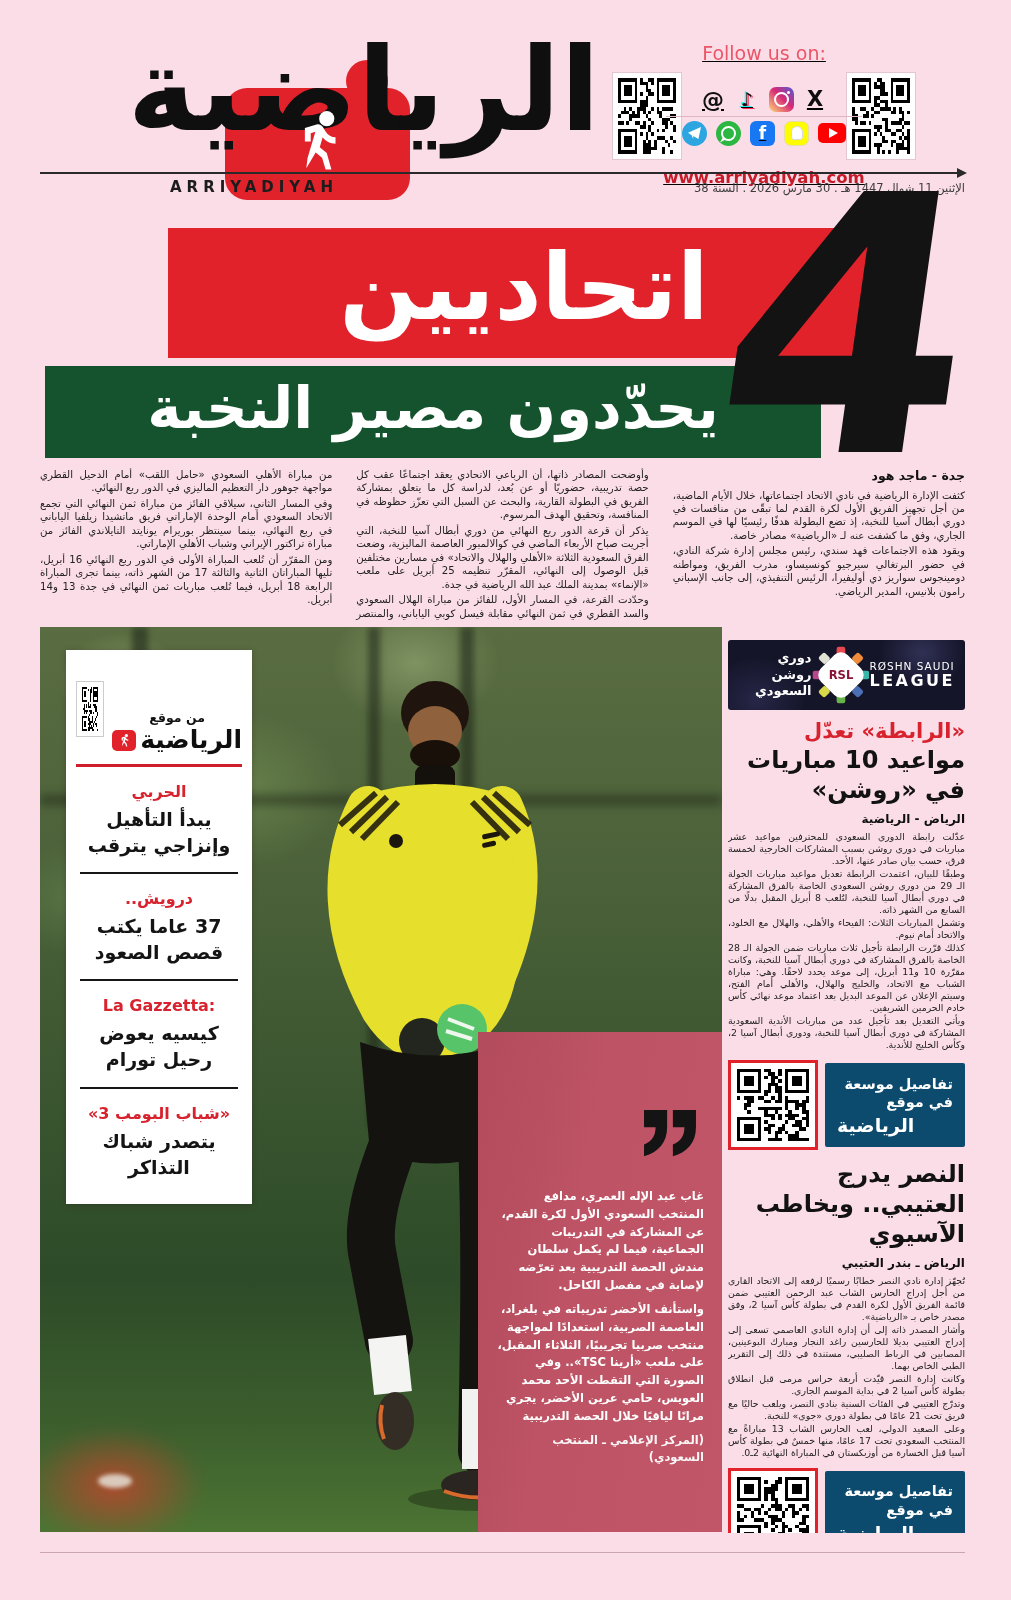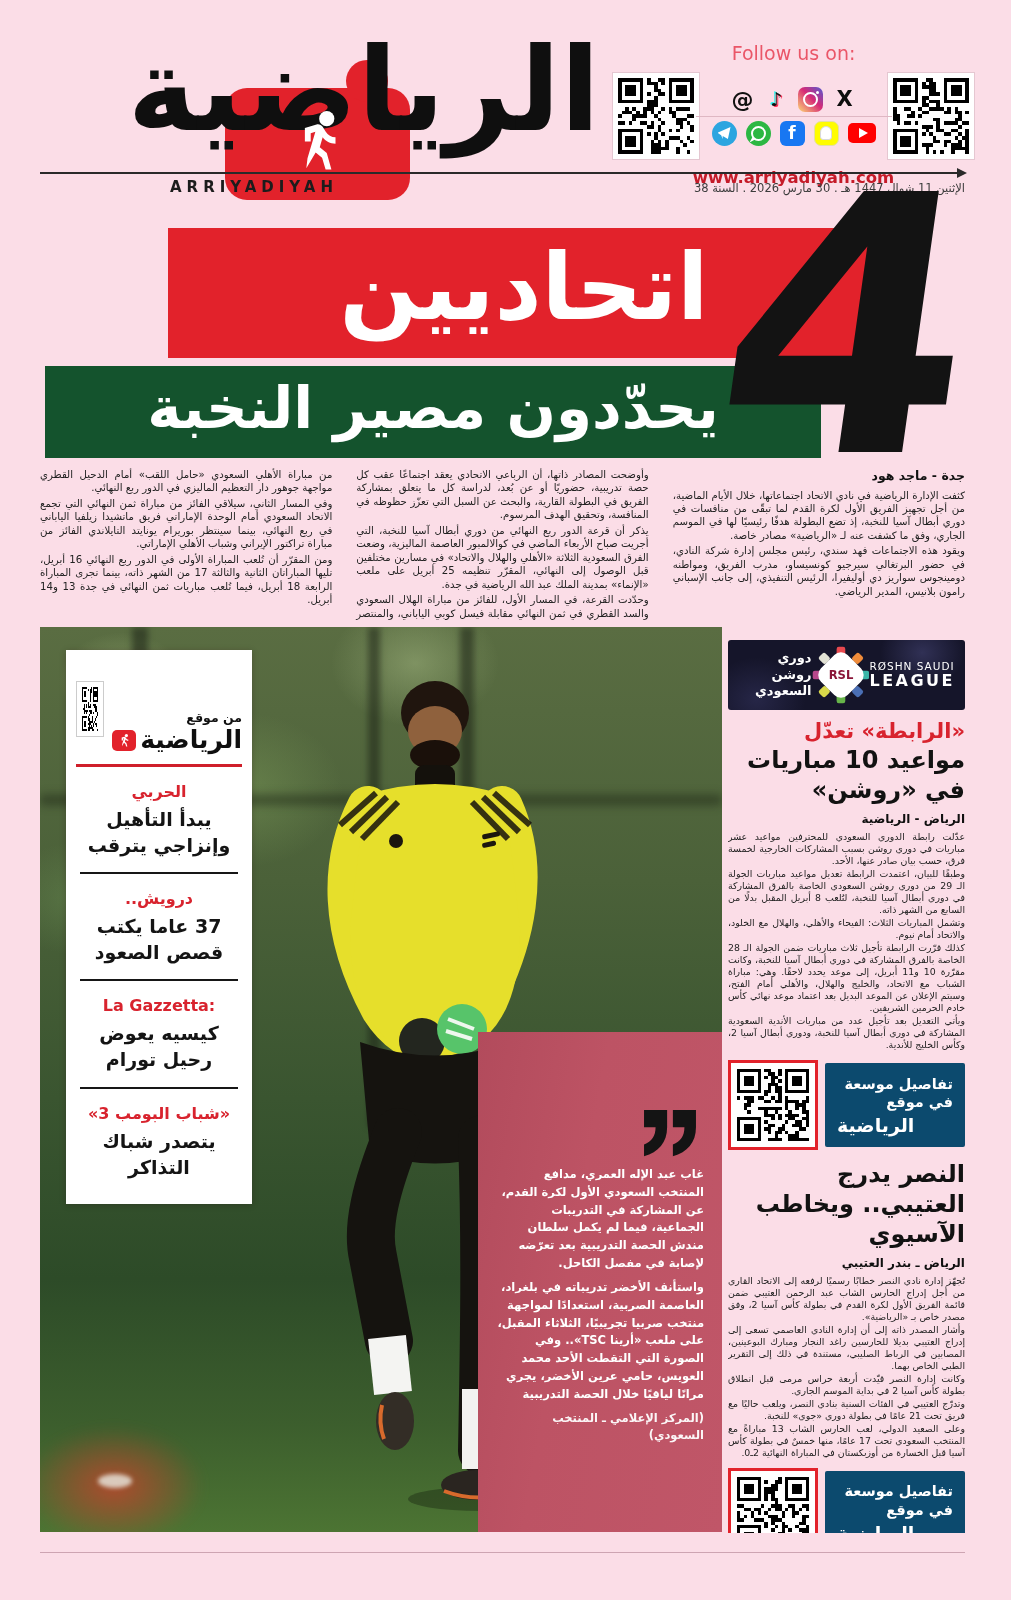--- a/index.html
+++ b/index.html
@@ -11,21 +11,21 @@
   .logo-box{position:absolute;left:185px;top:62px;width:185px;height:112px;background:#e2222b;border-radius:22px;display:flex;align-items:center;justify-content:center;}
   .logo-box::after{content:'';position:absolute;top:-28px;right:22px;width:42px;height:42px;background:#e2222b;border-radius:50%;}
   .logo-ar{position:relative;z-index:2;font-size:116px;line-height:1.1;font-weight:bold;color:#0f0f0f;white-space:nowrap;}
   .logo-latin{position:absolute;left:130px;top:152px;z-index:3;direction:ltr;font-size:15px;font-weight:bold;letter-spacing:5px;color:#1c1c1c;}
   .runner{position:relative;z-index:3;}
 
   .rule{position:absolute;left:40px;top:172px;width:925px;height:2px;background:#2a2a2a;}
   .rule-arrow{position:absolute;right:-2px;top:-4px;width:0;height:0;border-left:10px solid #2a2a2a;border-top:5px solid transparent;border-bottom:5px solid transparent;}
   .dateline{position:absolute;right:46px;top:181px;font-size:11.5px;color:#3c3c3c;}
 
-  .follow-wrap{position:absolute;left:612px;top:42px;width:363px;}
+  .follow-wrap{position:absolute;left:612px;top:42px;width:304px;text-decoration:underline;}
   .follow-label{text-align:center;direction:ltr;font-size:19px;color:#ea5668;margin-bottom:8px;}
   .follow-row{display:flex;align-items:center;justify-content:space-between;direction:ltr;}
   .qr{width:88px;height:88px;background:#fff;padding:5px;box-sizing:border-box;border:1px solid #e5c7d1;}
   .qr svg{display:block;width:100%;height:100%;}
   .qr-small{width:56px;height:56px;border:1px solid #ccc;}
   .social-grid{position:relative;width:164px;display:flex;flex-direction:column;gap:9px;}
   .social-grid::before{content:'';position:absolute;left:-16px;right:-16px;top:50%;height:1px;background:#dfb7c3;}
   .srow{display:flex;justify-content:center;align-items:center;gap:9px;direction:ltr;position:relative;z-index:1;}
   .ic{width:25px;height:25px;display:flex;align-items:center;justify-content:center;font-weight:bold;box-sizing:border-box;}
   .ic-threads{font-size:22px;color:#111;}
@@ -68,28 +68,28 @@
   .post1{left:92px;width:16px;height:520px;}
   .post2{left:328px;width:12px;height:500px;}
   .post3{left:420px;width:14px;height:430px;}
   .rail{position:absolute;left:0;top:168px;width:100%;height:10px;background:rgba(18,24,13,.45);filter:blur(5px);}
   .blob-red{position:absolute;left:-16px;bottom:-14px;width:180px;height:120px;background:radial-gradient(closest-side,#c2452d,rgba(194,69,45,0));filter:blur(7px);opacity:.85;}
   .marker{position:absolute;left:58px;bottom:44px;width:34px;height:14px;background:#e9e9e0;border-radius:50%;filter:blur(2px);opacity:.8;}
   .figure{position:absolute;left:150px;top:0;}
 
   .photo-panel{position:absolute;right:0;top:405px;width:244px;height:500px;background:linear-gradient(100deg,#b24b5c 0%,#bd5364 40%,#c05668 100%);}
   .quote{margin:78px 18px 0 0;text-align:right;}
-  .caption{margin-top:2px;padding:0 18px;color:#fff;font-size:11.5px;line-height:1.55;text-align:right;font-weight:bold;}
+  .caption{margin-top:24px;padding:0 18px;color:#fff;font-size:11.5px;line-height:1.55;text-align:right;font-weight:bold;}
   .caption p{margin:0 0 6px 0;}
   .caption .credit{font-weight:bold;opacity:.95;}
 
   
   .card{position:absolute;left:66px;top:650px;width:186px;background:#fff;box-shadow:0 1px 6px rgba(40,10,20,.25);z-index:6;padding-bottom:10px;}
   .card-head{display:flex;align-items:center;gap:8px;padding:12px 10px 9px 10px;}
-  .card-head-text{flex:1;text-align:right;margin-top:48px;}
+  .card-head-text{flex:1;text-align:center;margin-top:48px;}
   .card-prefix{font-size:12.5px;font-weight:bold;color:#111;}
   .card-brand{display:flex;align-items:center;justify-content:flex-start;gap:4px;}
   .card-brand .brand-txt{font-size:25px;font-weight:bold;color:#0f0f0f;line-height:1.2;}
   .mini-box{width:24px;height:21px;background:#e2222b;border-radius:5px;display:flex;align-items:center;justify-content:center;flex:none;}
   .card-underline{height:3px;background:#cf1f2a;margin:0 10px;}
   .brief{padding:15px 10px 14px 10px;text-align:center;}
   .brief .kicker{font-size:16px;font-weight:bold;color:#d8232e;line-height:1.3;}
   .brief .kicker-latin{direction:ltr;}
   .brief .btitle{font-size:19px;font-weight:bold;color:#141414;line-height:1.38;margin-top:3px;}
   .card-divider{height:2px;background:#161616;margin:0 14px;}

